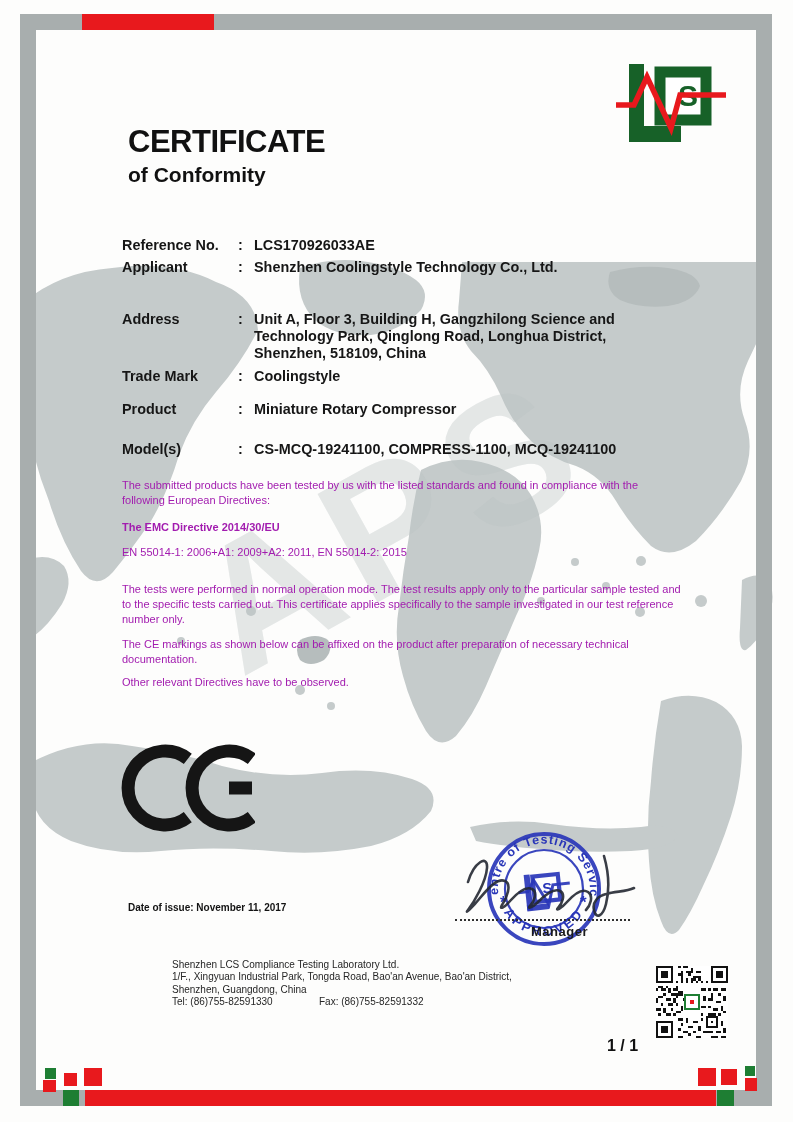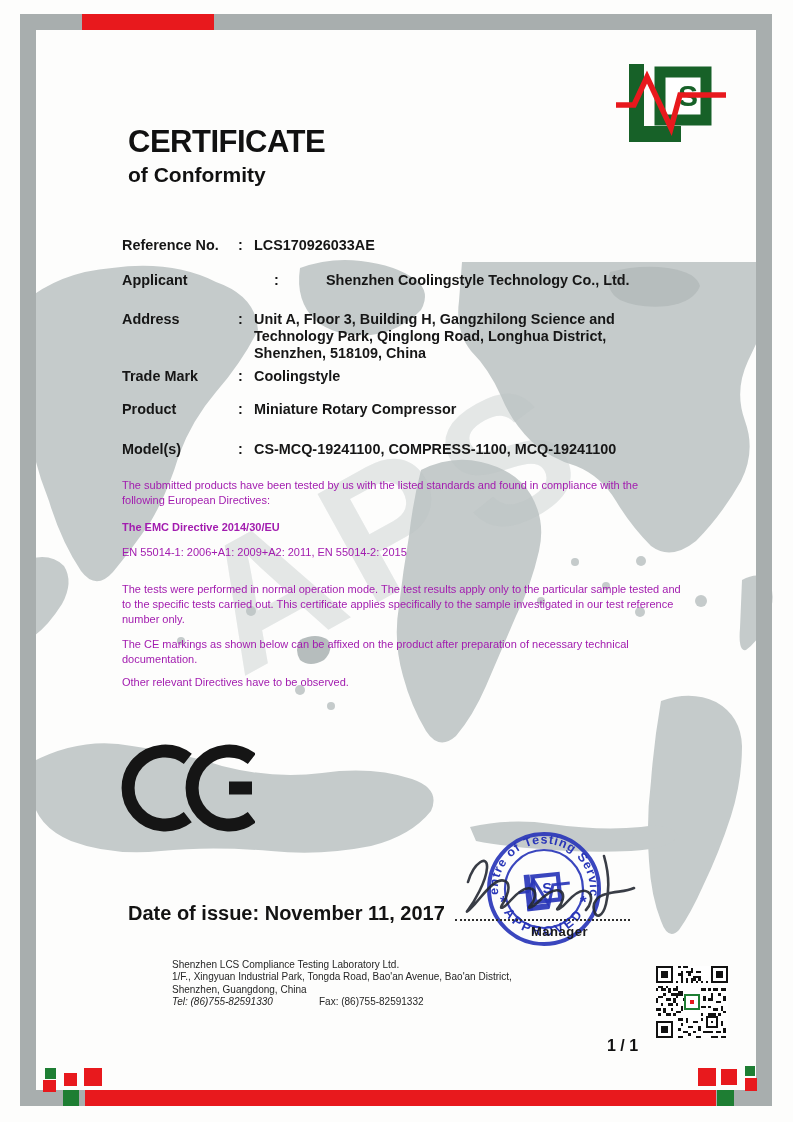--- a/index.html
+++ b/index.html
@@ -29,46 +29,46 @@
 
   .title{position:absolute;left:128px;top:124px;}
   .title .main{font-size:31px;font-weight:bold;letter-spacing:-0.5px;color:#111;}
   .title .sub{font-size:21px;font-weight:bold;margin-top:3px;color:#111;}
 
   .fieldrow{position:absolute;left:122px;width:548px;display:flex;
             font-size:14.4px;font-weight:bold;line-height:17px;color:#161616;}
   .fieldrow .lbl{flex:0 0 116px;}
   .fieldrow .sep{flex:0 0 16px;}
   .fieldrow .val{flex:1;}
-  .f0{top:237px;} .f1{top:272px;gap:36px;} .f2{top:311px;} .f3{top:368px;} .f4{top:401px;} .f5{top:441px;}
+  .f0{top:237px;} .f1{top:259px;} .f2{top:311px;} .f3{top:368px;} .f4{top:401px;} .f5{top:441px;}
 
   .para{position:absolute;left:122px;width:560px;font-size:11px;line-height:15px;color:#a21caf;}
   .p-intro{top:478px;}
   .p-directive{top:520px;font-weight:bold;}
   .p-standards{top:545px;font-weight:normal;}
   .p-tests{top:582px;}
   .p-ce{top:637px;}
   .p-other{top:675px;}
 
   .ce-svg{position:absolute;left:119px;top:744px;}
 
-  .date{position:absolute;left:128px;top:902px;font-size:20px;font-weight:bold;color:#131313;}
+  .date{position:absolute;left:128px;top:902px;font-size:10px;font-weight:bold;color:#131313;}
 
   .stamp-svg{position:absolute;left:485px;top:829px;}
   .sig-svg{position:absolute;left:458px;top:846px;}
   .dotline{position:absolute;left:455px;top:919px;width:175px;border-top:2px dotted #2f2f2f;}
   .manager{position:absolute;left:531px;top:924px;font-size:13px;font-weight:bold;
            letter-spacing:0.5px;color:#1b1b1b;}
 
   .qr-svg{position:absolute;left:656px;top:966px;}
   .pagenum{position:absolute;left:607px;top:1037px;font-size:16px;font-weight:bold;color:#111;}
 
   .footer{position:absolute;left:140px;top:959px;font-size:10px;line-height:12.4px;color:#262626;margin-left:32px;}
   .footer .row{display:flex;}
-  .footer .c1{flex:0 0 147px;font-style:italic;}
+  .footer .c1{flex:0 0 147px;}
 </style>
 </head>
 <body>
 
 <div class="page">
 
   <svg class="map" width="793" height="1122" viewBox="0 0 793 1122">
     <g fill="#c5cbcb">
       <path d="M24,302 Q60,272 112,268 Q172,260 216,282 Q256,296 258,330 Q242,362 216,392 Q192,420 179,455 Q168,492 151,521 Q132,549 113,572 Q96,591 81,571 Q61,541 49,501 Q31,456 26,411 Q20,352 24,302 Z"></path>
       <path d="M300,268 Q330,257 361,261 Q396,265 416,280 Q431,292 421,310 Q401,331 371,335 Q336,337 316,321 Q295,301 300,268 Z"></path>

